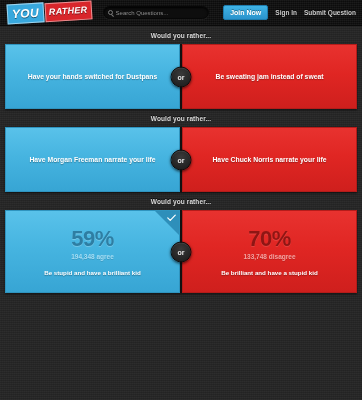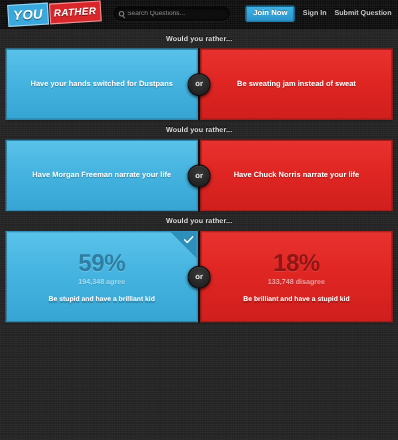--- a/index.html
+++ b/index.html
@@ -317,21 +317,21 @@
         <div class="voted-ribbon"></div>
         <svg class="voted-check" viewBox="0 0 12 12">
           <path d="M1 5.2 L4.3 8.6 L11 1.6" fill="none" stroke="#ffffff" stroke-width="1.6" stroke-linecap="round" stroke-linejoin="round"></path>
         </svg>
         <div class="pct">59%</div>
         <div class="votes">194,348 agree</div>
         <div class="result-label">Be stupid and have a brilliant kid</div>
       </div>
       <div class="side-sep"></div>
       <div class="side red">
-        <div class="pct">18%</div>
+        <div class="pct">70%</div>
         <div class="votes">133,748 disagree</div>
         <div class="result-label">Be brilliant and have a stupid kid</div>
       </div>
       <div class="or-badge">or</div>
     </div>
 
   </div>
 </div>
 
 </body></html>

